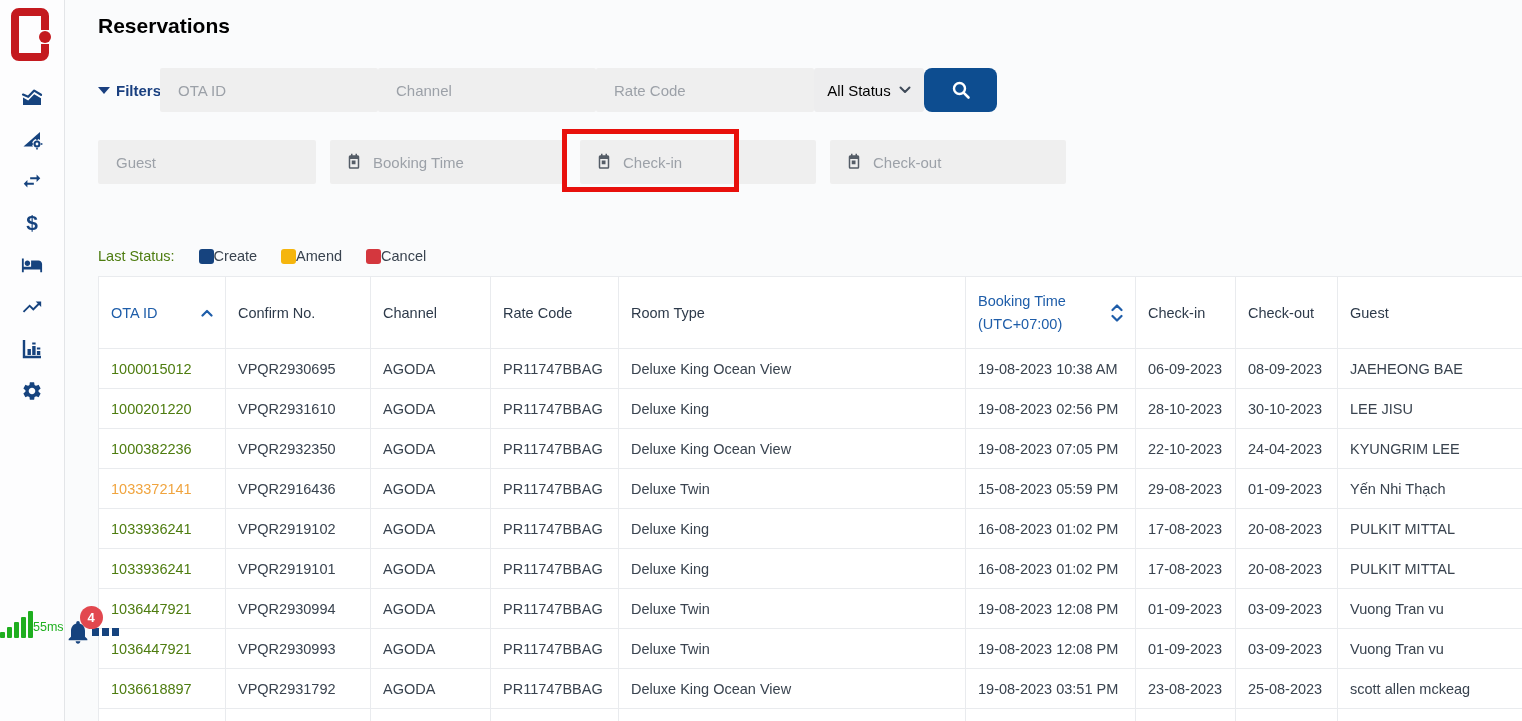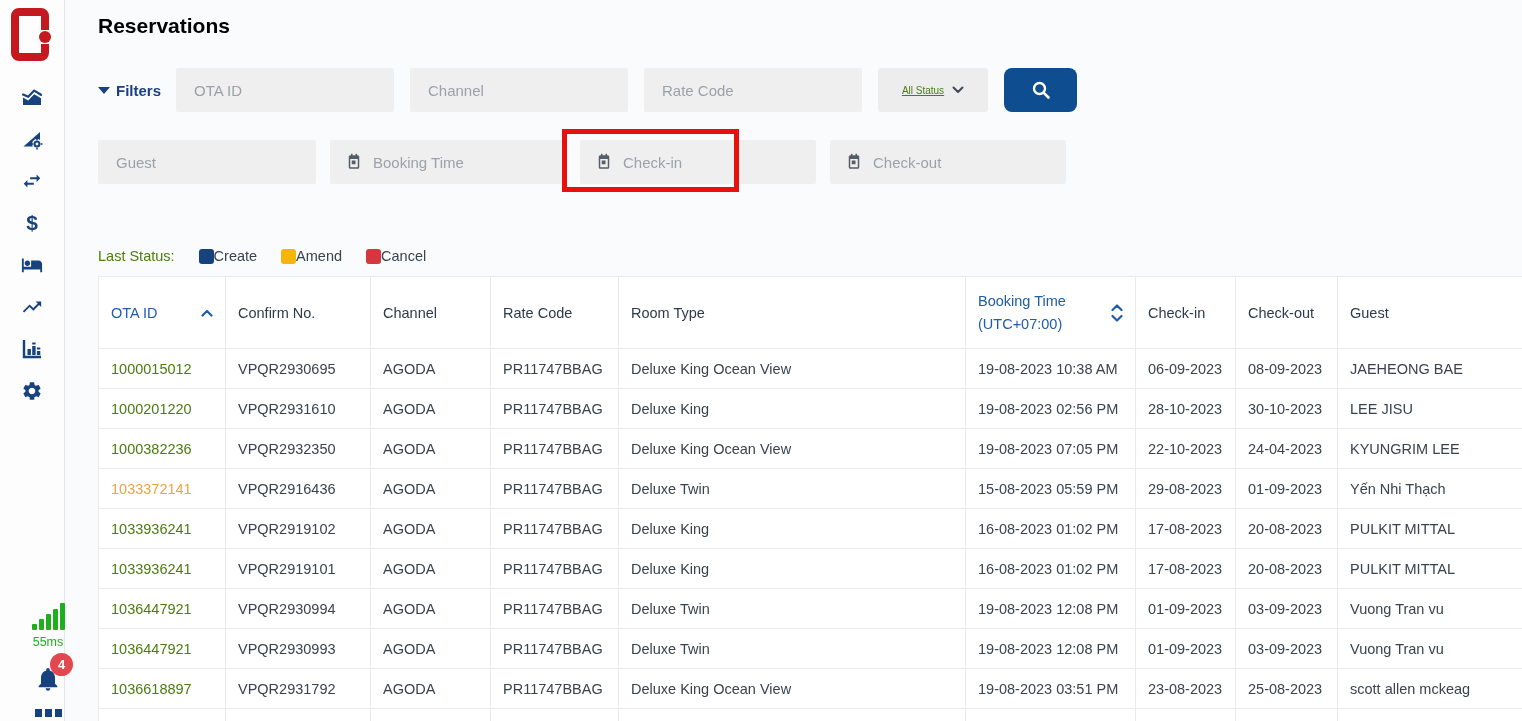--- a/index.html
+++ b/index.html
@@ -12,56 +12,56 @@
   .sidebar {
     position:absolute; left:0; top:0; bottom:0; width:65px;
     background:#fdfdfe; border-right:1px solid #e3e5e8; z-index:5;
     display:flex; flex-direction:column; align-items:center;
   }
   .logo { margin-top:8px; width:44px; height:54px; }
   .nav { display:flex; flex-direction:column; align-items:center; gap:20px; margin-top:24px; }
   .nav-icon { width:22px; height:22px; display:block; cursor:pointer; }
   .nav-icon svg { width:22px; height:22px; display:block; }
   .dollar { font-size:21px; font-weight:bold; color:#16437e; line-height:22px; text-align:center; }
-  .sidebar-bottom { position:absolute; top:602px; left:16px; width:64px; display:flex; flex-direction:column; align-items:center; }
+  .sidebar-bottom { position:absolute; top:602px; left:0; width:64px; display:flex; flex-direction:row; align-items:center; }
   .signal { display:flex; align-items:flex-end; gap:2px; height:28px; }
   .signal i { display:block; width:5px; background:#1fae1f; border-radius:1px; }
   .latency { margin-top:5px; font-size:12.5px; color:#21b021; }
   .bell-wrap { position:relative; margin-top:16px; width:28px; height:28px; cursor:pointer; }
   .badge {
     position:absolute; top:-12px; left:16px; width:23px; height:23px; border-radius:50%;
     background:#e2484f; color:#fff; font-size:13px; font-weight:bold;
     display:flex; align-items:center; justify-content:center; z-index:2;
   }
   .bottom-dots { margin-top:16px; display:flex; gap:3px; }
   .bottom-dots i { width:7px; height:8px; background:#16437e; display:block; }
   
   .page-title { position:absolute; left:98px; top:14px; font-size:21px; font-weight:bold; color:#000000; }
-  .filter-row1 { position:absolute; left:98px; top:68px; display:flex; gap:16px; align-items:center; height:44px; }
+  .filter-row1 { position:absolute; left:98px; top:68px; display:flex; gap:0; align-items:center; height:44px; }
   .filter-row2 { position:absolute; left:98px; top:140px; display:flex; gap:14px; align-items:center; height:44px; }
   .filters-toggle { width:62px; display:flex; align-items:center; gap:6px; cursor:pointer; }
   .tri-down { width:0; height:0; border-left:6px solid transparent; border-right:6px solid transparent; border-top:7px solid #1a4080; }
   .filters-label { font-size:15px; font-weight:bold; color:#1a4080; }
   .f-input {
     height:44px; background:#efefef; border:none; border-radius:2px;
     font-family:"Liberation Sans",sans-serif; font-size:15px; color:#3a4450; padding:0 18px; outline:none;
   }
   .f-input::placeholder { color:#9ca1a8; opacity:1; }
   .w218 { width:218px; }
   .date-field {
     width:236px; height:44px; background:#efefef; border-radius:2px;
     display:flex; align-items:center; padding:0 15px; gap:10px; cursor:pointer;
   }
   .date-field svg { width:18px; height:18px; flex:0 0 auto; }
   .date-placeholder { font-size:15px; color:#9ca1a8; }
   .status-select {
     width:110px; height:44px; background:#ededee; border-radius:3px;
     display:flex; align-items:center; justify-content:center; gap:8px; cursor:pointer;
   }
-  .status-value { font-size:10px; color:#4d7c0f;text-decoration:underline; }
+  .status-value { font-size:15px; color:#000000; }
   .search-btn {
     width:73px; height:44px; background:#0d4d90; border:none; border-radius:8px;
     display:flex; align-items:center; justify-content:center; cursor:pointer;
   }
   .red-annotation {
     position:absolute; left:562px; top:129px; width:177px; height:63px;
     border:5px solid #e8100c; z-index:10; pointer-events:none;
   }
   
   .legend { position:absolute; left:98px; top:245px; display:flex; align-items:center; gap:24px; height:22px; }

